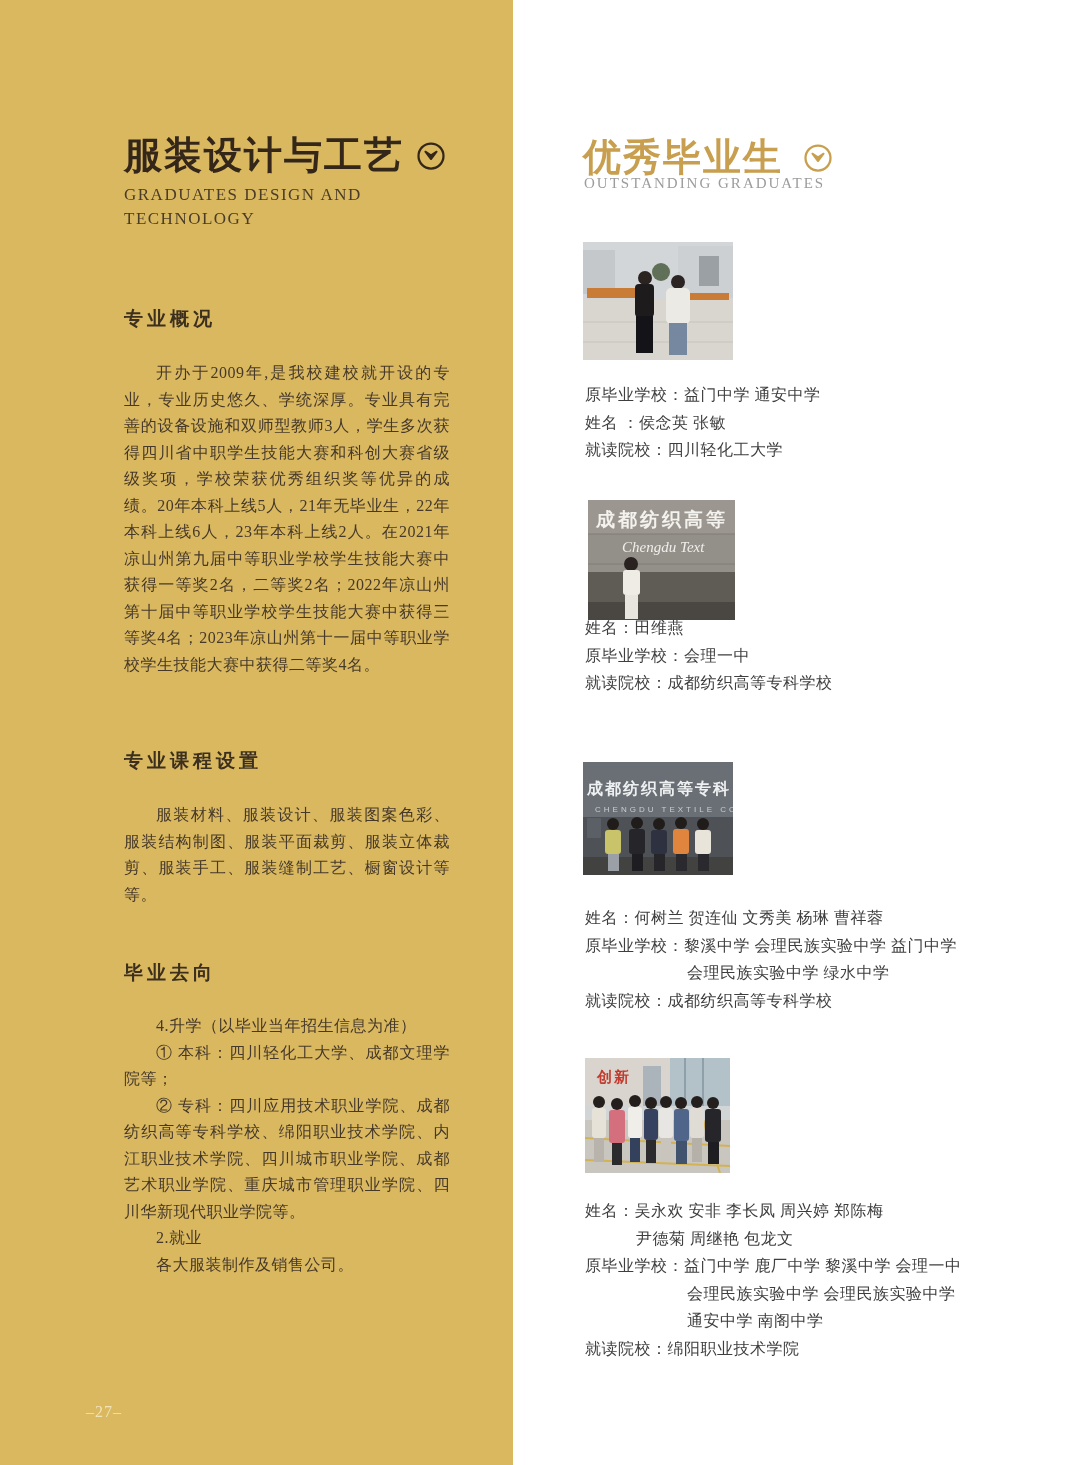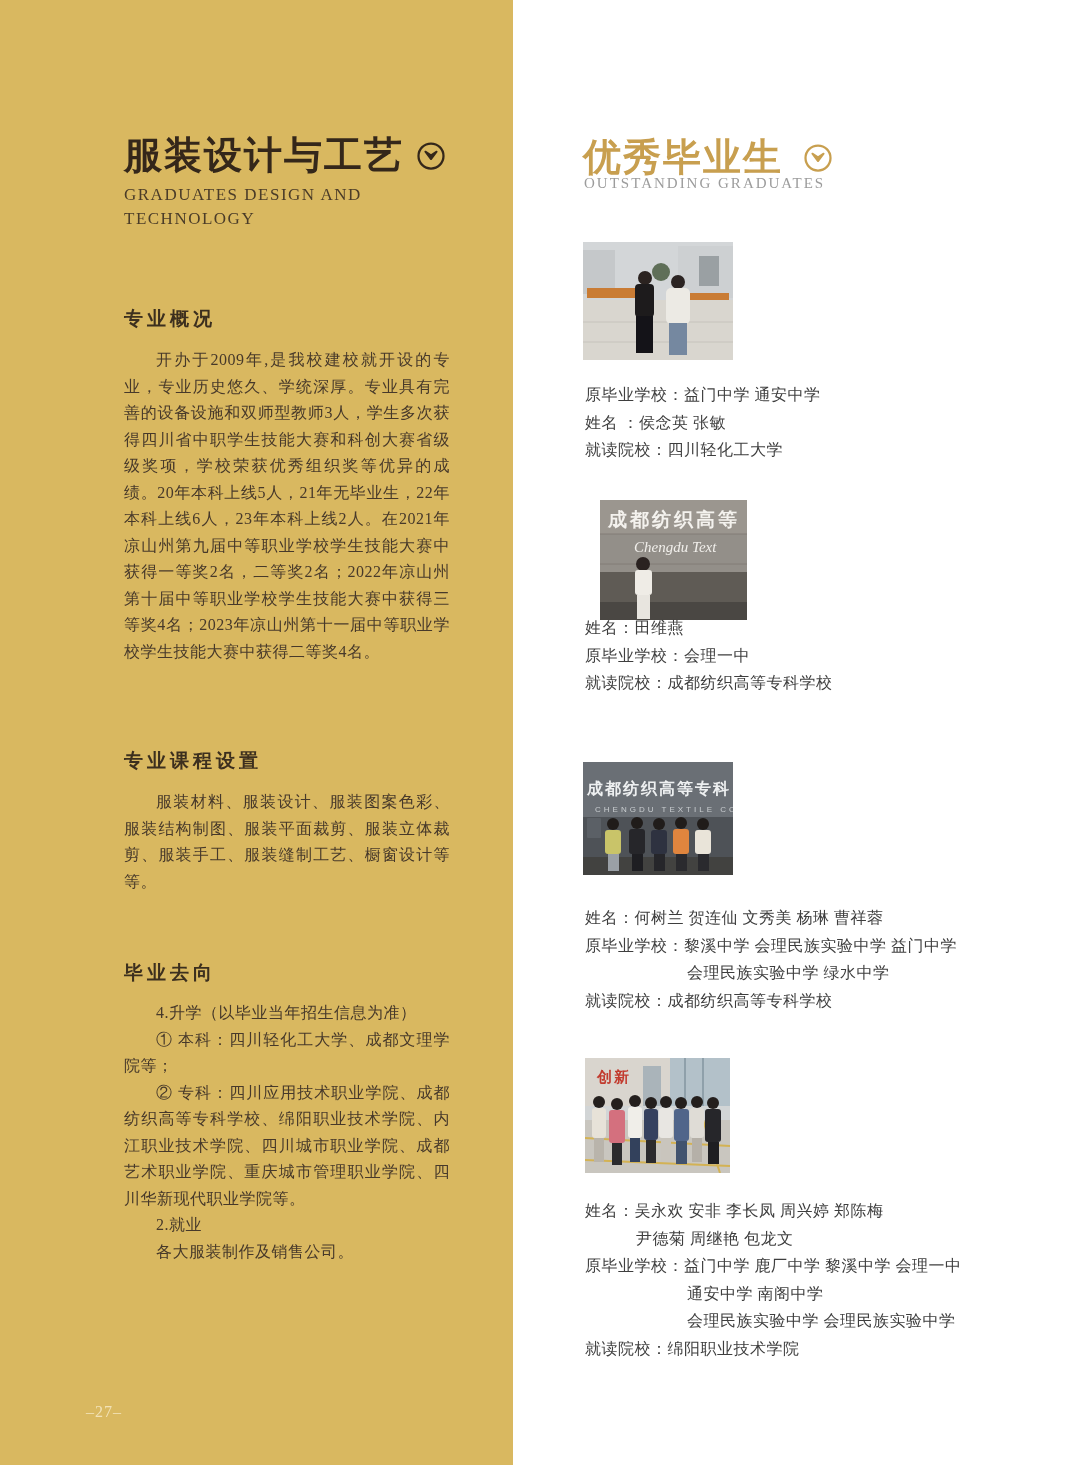--- a/index.html
+++ b/index.html
@@ -5,21 +5,21 @@
   * { margin:0; padding:0; box-sizing:border-box; }
   body { font-family:"Liberation Serif","DejaVu Serif",serif; background:#ffffff; }
   .page { position:relative; width:1080px; height:1465px; margin:0 auto; background:#ffffff; overflow:hidden; }
 
   
   .gold-panel { position:absolute; left:0; top:0; width:513px; height:1465px; background:#d9b860; }
   .l-title-row { position:absolute; left:124px; top:130px; display:flex; align-items:center; gap:12px; }
   .l-title { font-size:38px; font-weight:700; color:#34271a; letter-spacing:2px; }
   .l-title-en { position:absolute; left:124px; top:183px; font-size:17px; color:#4b3c28; letter-spacing:1.5px; line-height:24px; width:300px; }
   .l-sec-heading { position:absolute; left:124px; font-size:19px; font-weight:600; color:#3c2f1e; letter-spacing:4px; }
-  .l-para { position:absolute; left:124px; width:326px; font-size:16px; line-height:26.5px; color:#47392a; letter-spacing:0.5px; text-align:justify; }
+  .l-para { position:absolute; left:124px; width:326px; font-size:16px; line-height:26.5px; color:#47392a; letter-spacing:0.5px; text-align:justify;margin-top:13px; }
   .ti { text-indent:2em; }
   .page-num { position:absolute; left:38px; top:1403px; font-size:16px; color:#f2e2b6; letter-spacing:1px;margin-left:48px; }
 
   
   .r-title-row { position:absolute; left:583px; top:132px; display:flex; align-items:center; gap:20px; }
   .r-title { font-size:38px; font-weight:700; color:#c89f4f; letter-spacing:2px; }
   .r-subtitle { position:absolute; left:584px; top:175px; font-size:15px; color:#9c9c9c; letter-spacing:2px; }
 
   .photo { position:absolute; overflow:hidden; background:#cfcfcf; }
   .photo svg { display:block; }
@@ -92,21 +92,21 @@
       <rect x="86" y="81" width="18" height="32" fill="#7588a0"></rect>
     </svg>
   </div>
 
   <div class="stu-block" style="top:381px;">
     <div>原毕业学校：益门中学 通安中学</div>
     <div>姓名 ：侯念英 张敏</div>
     <div>就读院校：四川轻化工大学</div>
   </div>
 
-  <div class="photo" style="left:600px; top:500px; width:147px; height:120px;">
+  <div class="photo" style="left:588px; top:500px; width:147px; height:120px;">
     <svg width="147" height="120" viewBox="0 0 147 120">
       <rect width="147" height="120" fill="#938f89"></rect>
       <rect x="0" y="0" width="147" height="34" fill="#9b968f"></rect>
       <line x1="0" y1="34" x2="147" y2="34" stroke="#827d76" stroke-width="1"></line>
       <line x1="0" y1="64" x2="147" y2="64" stroke="#827d76" stroke-width="1"></line>
       <rect x="0" y="72" width="147" height="48" fill="#5f5b55"></rect>
       <rect x="0" y="102" width="147" height="18" fill="#4a4743"></rect>
       <text x="8" y="26" font-size="19" font-weight="bold" fill="#f4f2ee" font-family="'Liberation Serif',serif" letter-spacing="3">成都纺织高等</text>
       <text x="34" y="52" font-size="15" fill="#f1efeb" font-family="'Liberation Serif',serif" font-style="italic">Chengdu Text</text>
       <circle cx="43" cy="64" r="7" fill="#2a2220"></circle>
@@ -195,18 +195,18 @@
           <rect x="120" y="51" width="16" height="33" rx="3" fill="#26262a"></rect>
           <rect x="123" y="84" width="11" height="22" fill="#1e1e22"></rect>
       </g>
     </svg>
   </div>
 
   <div class="stu-block" style="top:1197px;">
     <div>姓名：吴永欢 安非 李长凤 周兴婷 郑陈梅</div>
     <div class="indent-name">尹德菊 周继艳 包龙文</div>
     <div>原毕业学校：益门中学 鹿厂中学 黎溪中学 会理一中</div>
+    <div class="indent-school">会理民族实验中学 会理民族实验中学</div>
     <div class="indent-school">通安中学 南阁中学</div>
-    <div class="indent-school">会理民族实验中学 会理民族实验中学</div>
     <div>就读院校：绵阳职业技术学院</div>
   </div>
 
 </div>
 
 </body></html>

